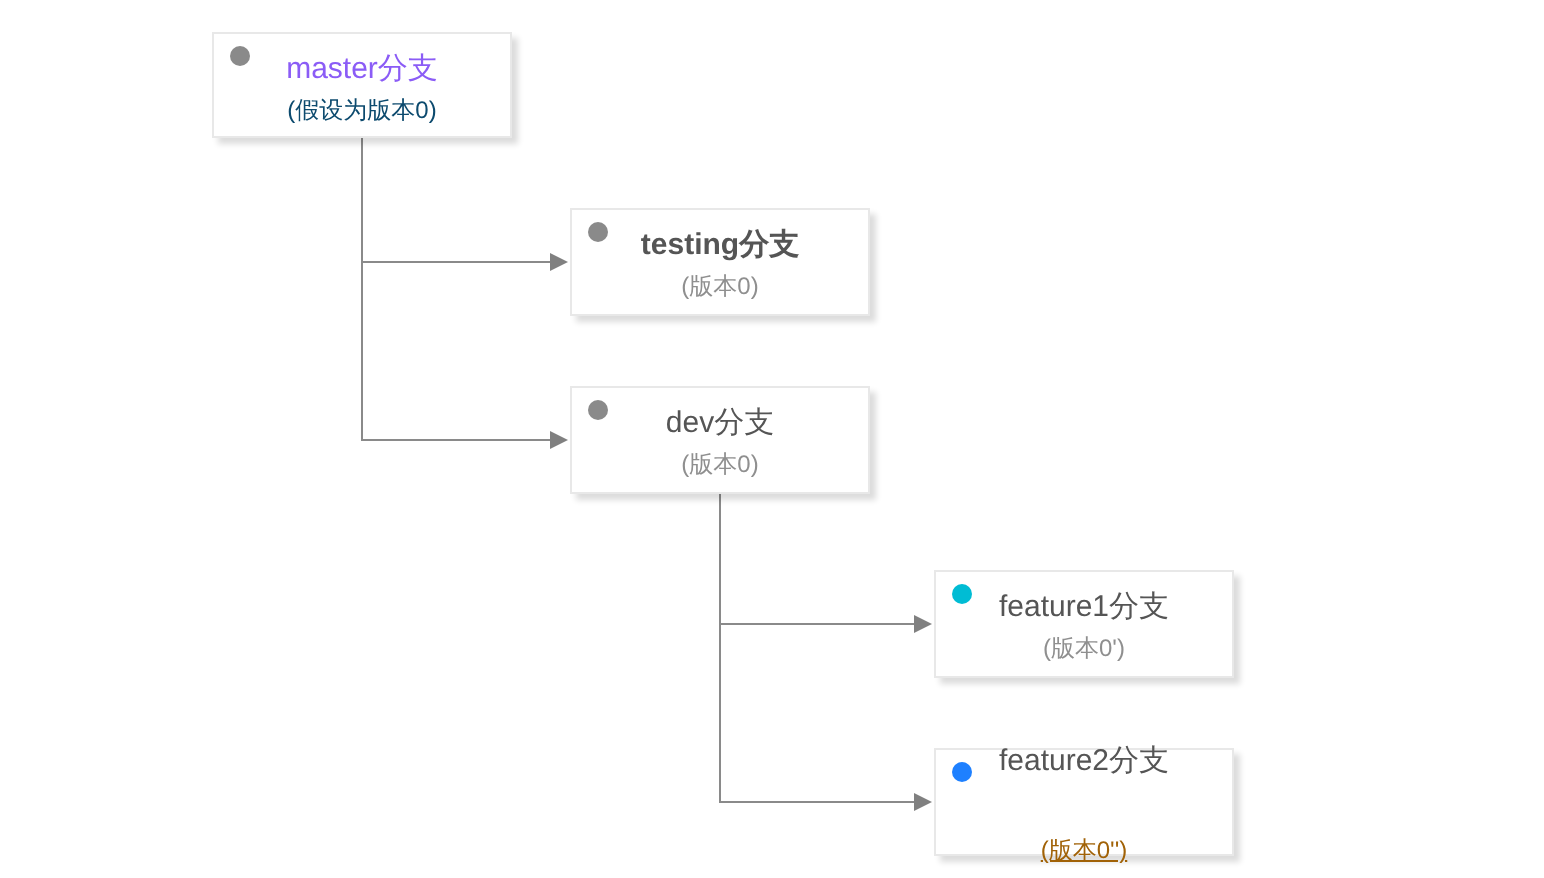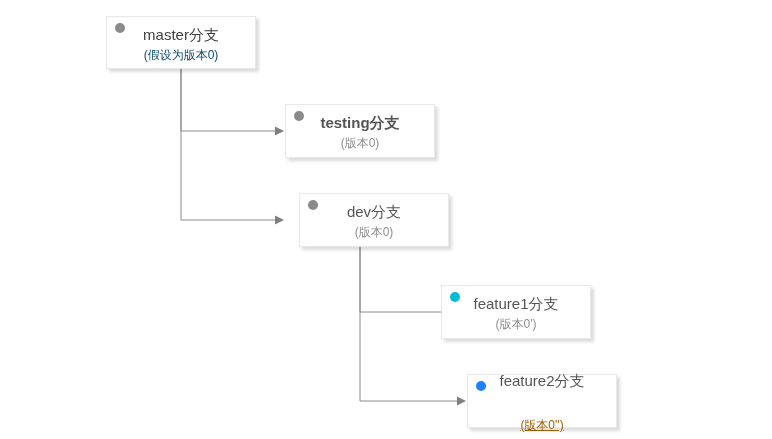--- a/index.html
+++ b/index.html
@@ -60,34 +60,34 @@
       <polygon points="284,131 275,126.5 275,135.5" fill="#808080"></polygon>
       <polyline points="181,69 181,220 276,220" fill="none" stroke="#8a8a8a" stroke-width="1"></polyline>
       <polygon points="284,220 275,215.5 275,224.5" fill="#808080"></polygon>
       <polyline points="360,247 360,312 458,312" fill="none" stroke="#8a8a8a" stroke-width="1"></polyline>
       <polygon points="466,312 457,307.5 457,316.5" fill="#808080"></polygon>
       <polyline points="360,247 360,401 458,401" fill="none" stroke="#8a8a8a" stroke-width="1"></polyline>
       <polygon points="466,401 457,396.5 457,405.5" fill="#808080"></polygon>
     </svg>
 <div class="node" style="left: 106px; top: 16px; width: 150px; height: 53px; border-color: rgb(232, 232, 232);">
     <span class="dot" style="background: rgb(138, 138, 138);"></span>
-    <div class="title" style="color: #404040;">master分支</div>
+    <div class="title" style="color: #8b5cf6;">master分支</div>
     <div class="subtitle" style="color: #0c4a6e;">(假设为版本0)</div>
   </div>
     <div class="node" style="left: 285px; top: 104px; width: 150px; height: 54px; border-color: rgb(232, 232, 232);">
     <span class="dot" style="background: rgb(138, 138, 138);"></span>
     <div class="title" style="color: rgb(85, 85, 85); font-weight: bold;">testing分支</div>
     <div class="subtitle" style="color: rgb(143, 143, 143);">(版本0)</div>
   </div>
-    <div class="node" style="left: 299px; top: 193px; width: 150px; height: 54px; border-color: rgb(232, 232, 232);">
+    <div class="node" style="left: 285px; top: 193px; width: 150px; height: 54px; border-color: rgb(232, 232, 232);">
     <span class="dot" style="background: rgb(138, 138, 138);"></span>
     <div class="title" style="color: rgb(85, 85, 85);">dev分支</div>
     <div class="subtitle" style="color: rgb(143, 143, 143);">(版本0)</div>
   </div>
-    <div class="node" style="left: 441px; top: 285px; width: 150px; height: 54px; border-color: rgb(232, 232, 232);">
+    <div class="node" style="left: 467px; top: 285px; width: 150px; height: 54px; border-color: rgb(232, 232, 232);">
     <span class="dot" style="background: rgb(0, 188, 212);"></span>
     <div class="title" style="color: rgb(85, 85, 85);">feature1分支</div>
     <div class="subtitle" style="color: rgb(143, 143, 143);">(版本0')</div>
   </div>
     <div class="node" style="left: 467px; top: 374px; width: 150px; height: 54px; border-color: rgb(232, 232, 232); gap: 24px;">
     <span class="dot" style="background: rgb(30, 128, 255);"></span>
     <div class="title" style="color: rgb(85, 85, 85);">feature2分支</div>
     <div class="subtitle" style="color: #a16207; text-decoration: underline;">(版本0'')</div>
   </div>
   </div>

